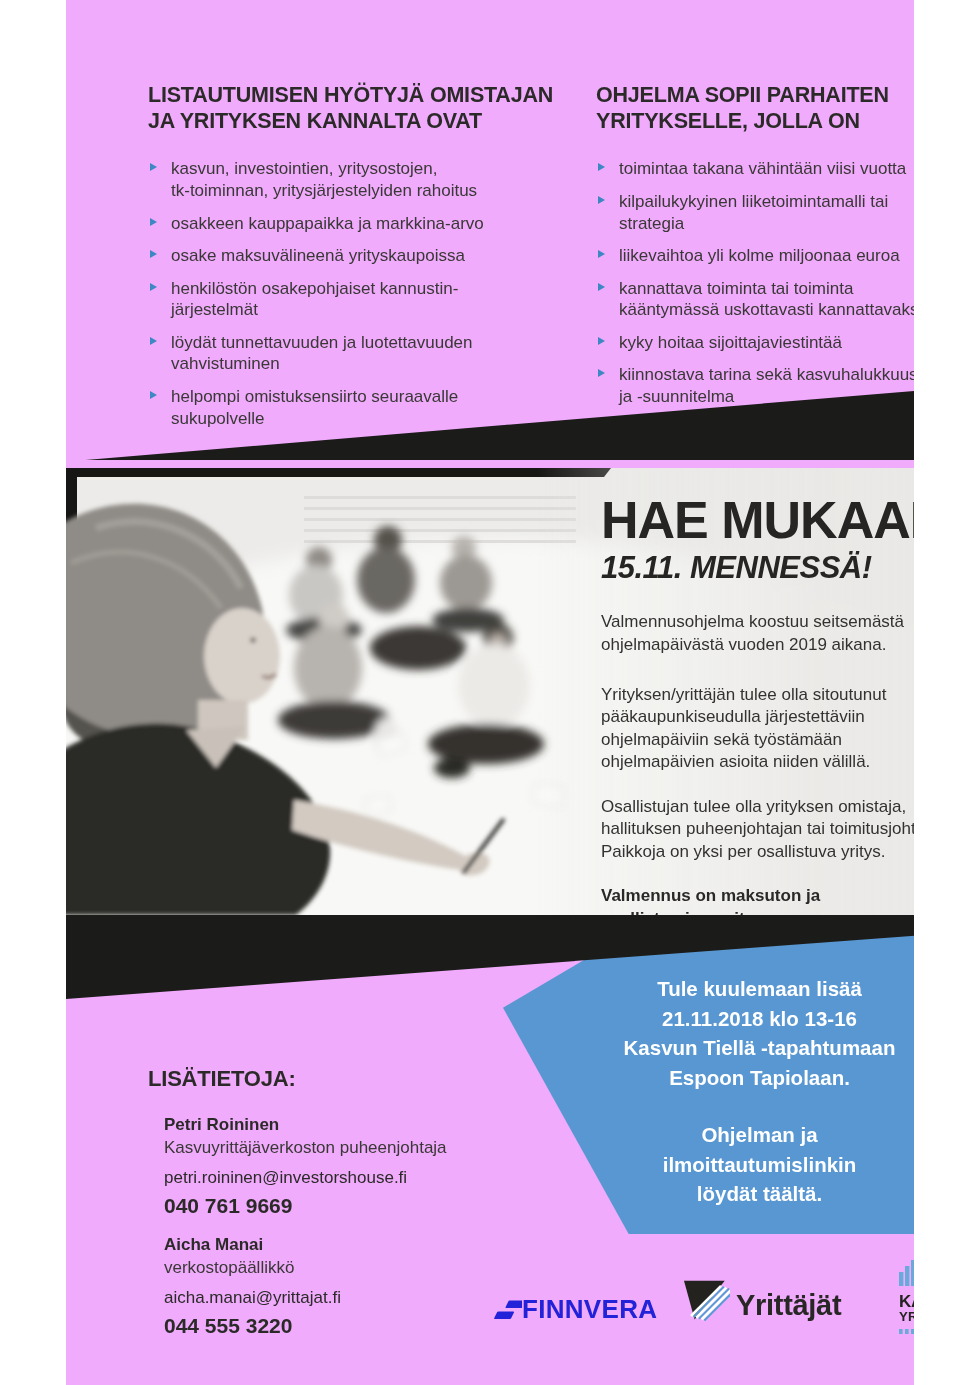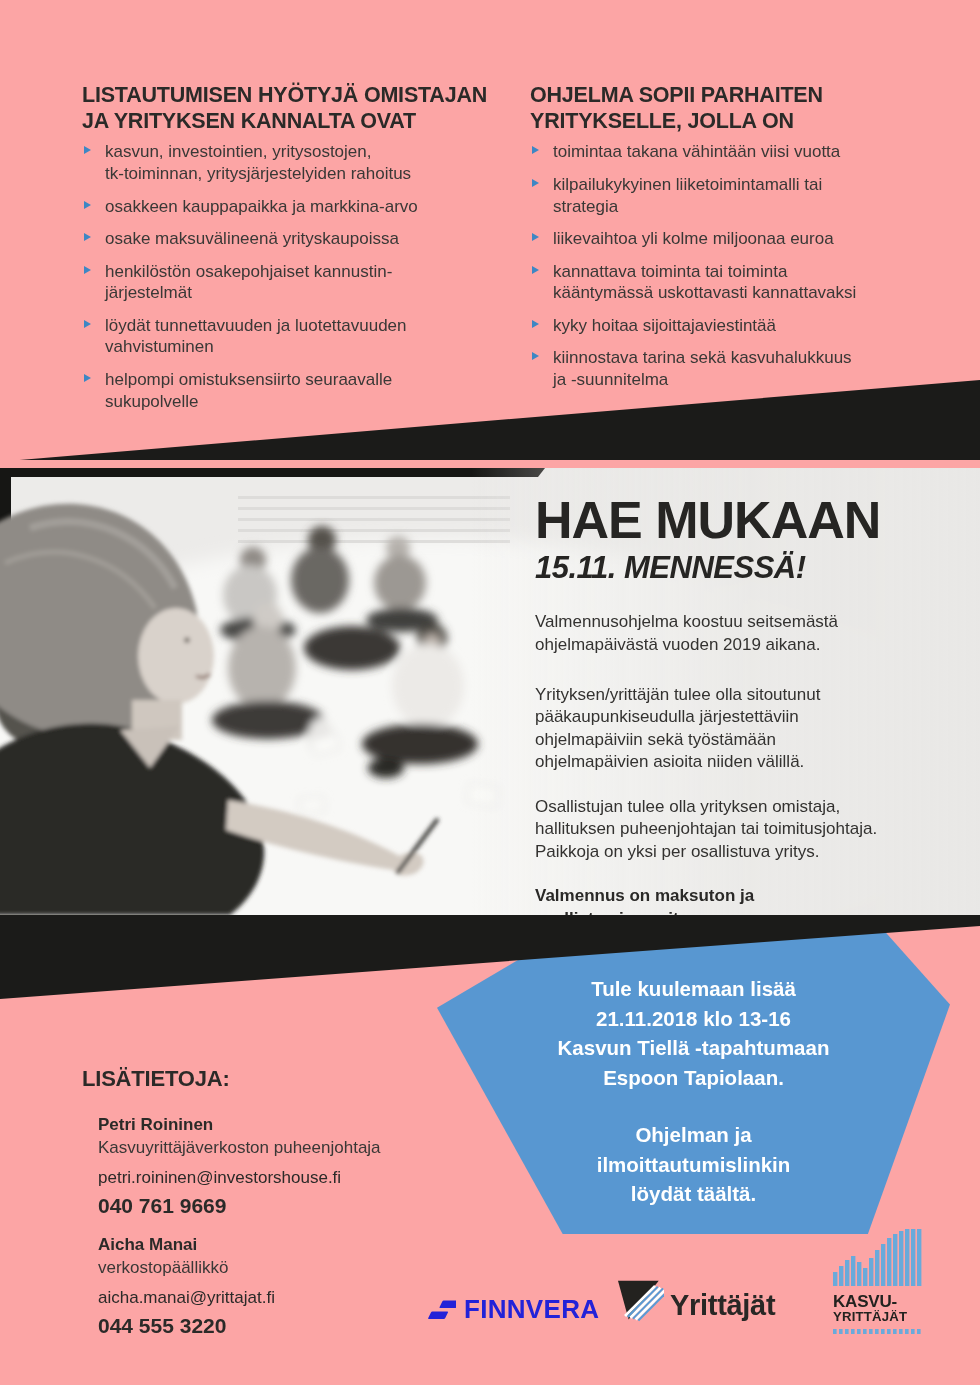--- a/index.html
+++ b/index.html
@@ -1,25 +1,25 @@
 <!DOCTYPE html>
 <html><head>
 <meta charset="utf-8">
 <style>
   html,body{margin:0;padding:0;background:#ffffff;}
-  .page{position:relative;width:980px;height:1385px;margin:0 auto;background:#fca5a5;overflow:hidden;
+  .page{position:relative;width:848px;height:1385px;margin:0 auto;background:#f0abfc;overflow:hidden;
         font-family:"Liberation Sans","DejaVu Sans",sans-serif;color:#343230;}
   .pre{white-space:pre-line;}
 
   
   .col{position:absolute;top:82px;}
   .col-left{left:82px;width:430px;}
   .col-right{left:530px;width:400px;}
   .col-heading{font-size:21.5px;font-weight:800;line-height:1.22;color:#2b2a28;letter-spacing:-0.2px;}
-  .bullets{margin-top:7px;}
+  .bullets{margin-top:24px;}
   .bullet-item{position:relative;padding-left:23px;margin-bottom:11px;font-size:17px;line-height:1.27;color:#3a3836;}
   .bullet-arrow{position:absolute;left:2px;top:5px;width:0;height:0;
     border-left:7px solid #3d87c4;border-top:4.5px solid transparent;border-bottom:4.5px solid transparent;}
 
   
   .wedge1{position:absolute;left:0;top:372px;width:980px;height:88px;background:#1b1b19;
     -webkit-clip-path:polygon(2% 100%,100% 9%,100% 100%);clip-path:polygon(2% 100%,100% 9%,100% 100%);z-index:4;}
   .wedge2{position:absolute;left:0;top:915px;width:980px;height:84px;background:#1b1b19;
     -webkit-clip-path:polygon(0 0,100% 0,100% 13%,0 100%);clip-path:polygon(0 0,100% 0,100% 13%,0 100%);z-index:6;}
 
@@ -49,21 +49,21 @@
   .contacts-heading{font-size:22px;font-weight:800;color:#2b2a28;letter-spacing:-0.2px;}
   .person{position:absolute;left:16px;width:360px;}
   .person-1{top:48px;}
   .person-2{top:168px;}
   .person .name{font-size:17px;font-weight:800;color:#2b2a28;line-height:1.35;}
   .person .role{font-size:17px;color:#3a3836;line-height:1.35;}
   .person .email{font-size:17px;font-weight:400;color:#2b2a28;line-height:1.5;margin-top:5px;}
   .person .phone{font-size:21px;font-weight:800;color:#2b2a28;line-height:1.5;}
 
   
-  .logo-finnvera{position:absolute;left:428px;top:1294px;display:flex;align-items:center;gap:8px;z-index:5;}
+  .logo-finnvera{position:absolute;left:428px;top:1294px;display:flex;align-items:center;z-index:5;}
   .finnvera-text{font-size:26px;font-weight:900;color:#2222d8;letter-spacing:0.3px;}
   .logo-yrittajat{position:absolute;left:618px;top:1280px;display:flex;align-items:flex-end;gap:6px;z-index:5;}
   .yrittajat-text{font-size:29px;font-weight:900;color:#282725;letter-spacing:-0.3px;line-height:1.15;}
   .logo-kasvu{position:absolute;left:833px;top:1228px;width:100px;z-index:5;}
   .kasvu-line1{font-size:17px;font-weight:900;color:#23221f;line-height:1.0;margin-top:3px;letter-spacing:-0.2px;}
   .kasvu-line2{font-size:13.2px;font-weight:900;color:#23221f;line-height:1.1;letter-spacing:0.2px;}
 </style>
 </head>
 <body>
 

